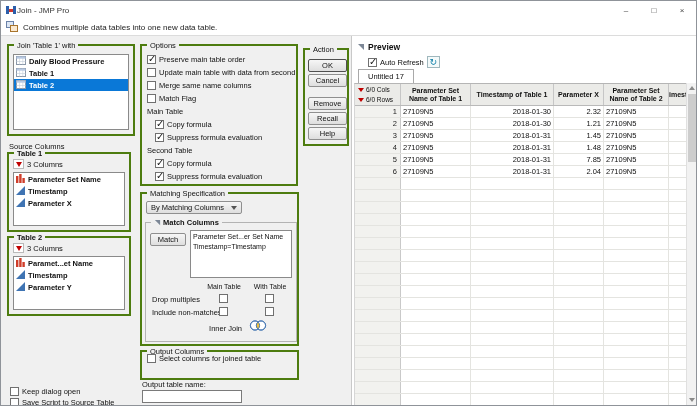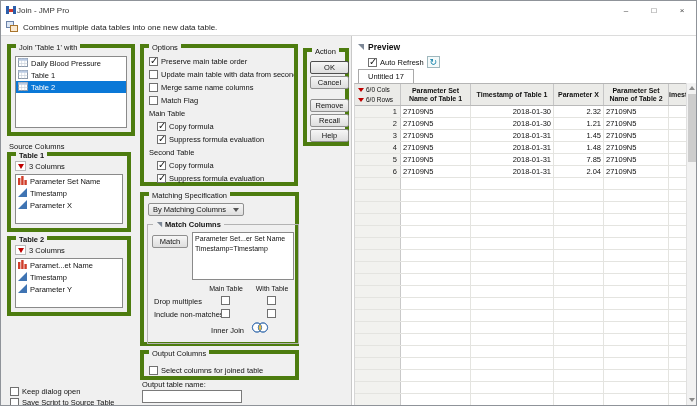--- a/index.html
+++ b/index.html
@@ -16,27 +16,27 @@
   .win-controls { margin-left:auto; display:flex; height:18px; }
   .win-btn { width:28px; height:18px; display:flex; align-items:center; justify-content:center;
              font-size:8px; color:#444; }
   .descbar { position:absolute; left:0; top:18px; width:695px; height:17px; background:#fff;
              border-bottom:1px solid #dcdcdc; display:flex; align-items:center; padding-left:5px; gap:5px; }
   .descbar .desc { font-size:8px; color:#222; }
 
   .main { position:absolute; left:0; top:35px; width:695px; height:369px; background:#f0f0f0; }
 
   
-  .grp { position:absolute; border:4px solid #4d7c0f; }
+  .grp { position:absolute; border:2px solid #4d7c0f; }
   .legend { position:absolute; top:-5px; left:5px; background:#f0f0f0; padding:0 3px;
             font-size:7.5px; white-space:nowrap; }
   .legend.bold { font-weight:bold; }
   .listbox { background:#fff; border:1px solid #8a8a8a; overflow:hidden; }
   .li { display:flex; align-items:center; gap:3px; height:12px; padding:0 2px;
-        white-space:nowrap; overflow:hidden; }
+        white-space:nowrap; overflow:hidden;font-weight:bold; }
   .li.selected { background:#0a78d7; color:#fff; }
   .cbrow { display:flex; align-items:center; gap:3px; height:13px; padding-left:5px;
            white-space:nowrap; overflow:hidden; }
   .cbrow.ind { padding-left:13px; }
   .sublabel { height:13px; display:flex; align-items:center; padding-left:5px; }
   .cb { display:inline-block; width:9px; height:9px; border:1px solid #707070; background:#fff;
         position:relative; flex:none; }
   .cb.checked::after { content:"✓"; position:absolute; left:0px; top:-2px; font-size:10px;
                        line-height:10px; color:#1a1a1a; font-family:"DejaVu Sans", sans-serif; }
   .btn { display:flex; align-items:center; justify-content:center; background:linear-gradient(#f6f6f6,#dedede);
@@ -79,21 +79,21 @@
   .opt-lbl1 { position:absolute; top:72px; left:6px; }
   .opt-lbl2 { position:absolute; top:85px; left:6px; }
   .cb-m1 { position:absolute; top:71px; left:73px; }
   .cb-w1 { position:absolute; top:71px; left:119px; }
   .cb-m2 { position:absolute; top:84px; left:73px; }
   .cb-w2 { position:absolute; top:84px; left:119px; }
   .ij-lbl { position:absolute; top:101px; left:38px; width:58px; text-align:right; }
   .venn { position:absolute; top:97px; left:102px; }
 
   
-  .grp-output { left:139px; top:314px; width:159px; height:30px; padding-top:10px; }
+  .grp-output { left:139px; top:314px; width:159px; height:30px; }
   .out-label { position:absolute; left:141px; top:344px; }
   .out-input { position:absolute; left:141px; top:354px; width:100px; height:13px; background:#fff;
                border:1px solid #7a7a7a; font-size:7.5px; padding:0 2px; font-family:inherit; }
 
   
   .grp-action { left:302px; top:12px; width:46px; height:98px; }
   .action-btn { position:absolute; left:3px; width:39px; height:13px; }
   .b1 { top:9px; border-color:#4f4f4f; } .b2 { top:24px; } .b3 { top:47px; }
   .b4 { top:62px; } .b5 { top:77px; }
 

